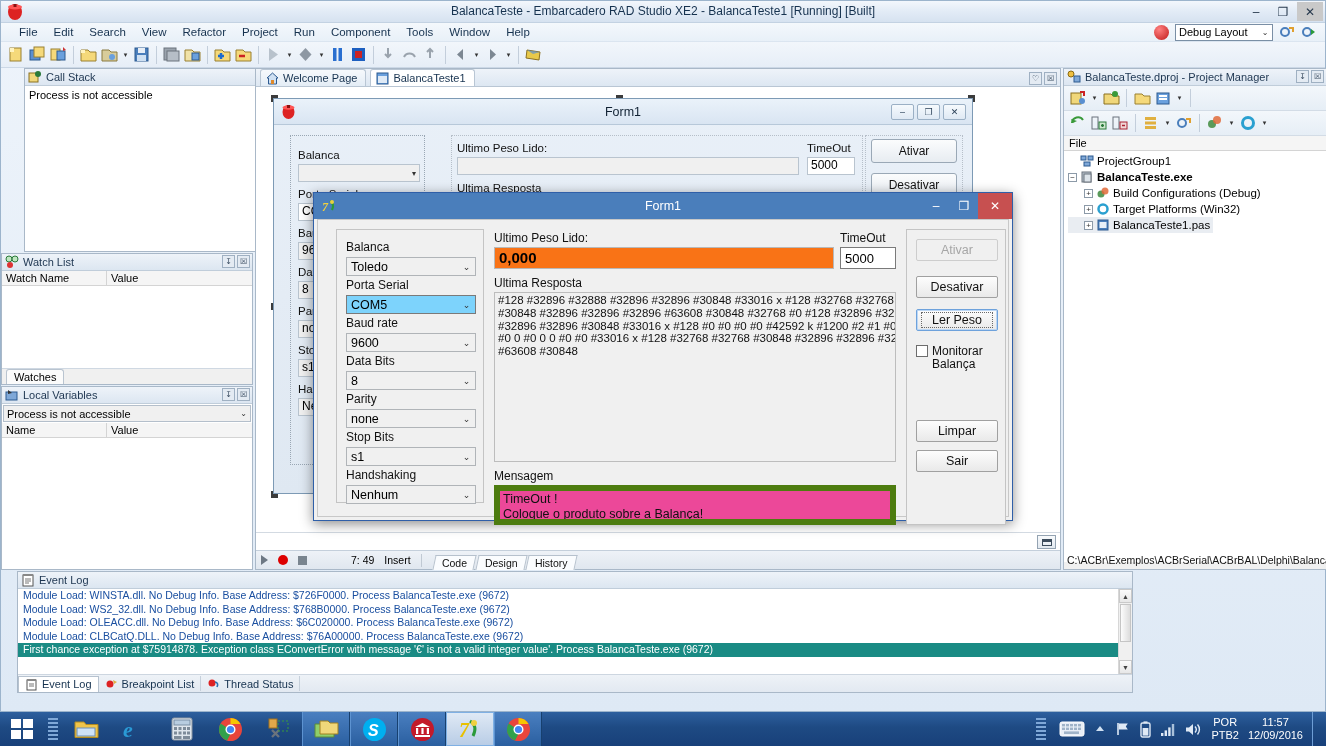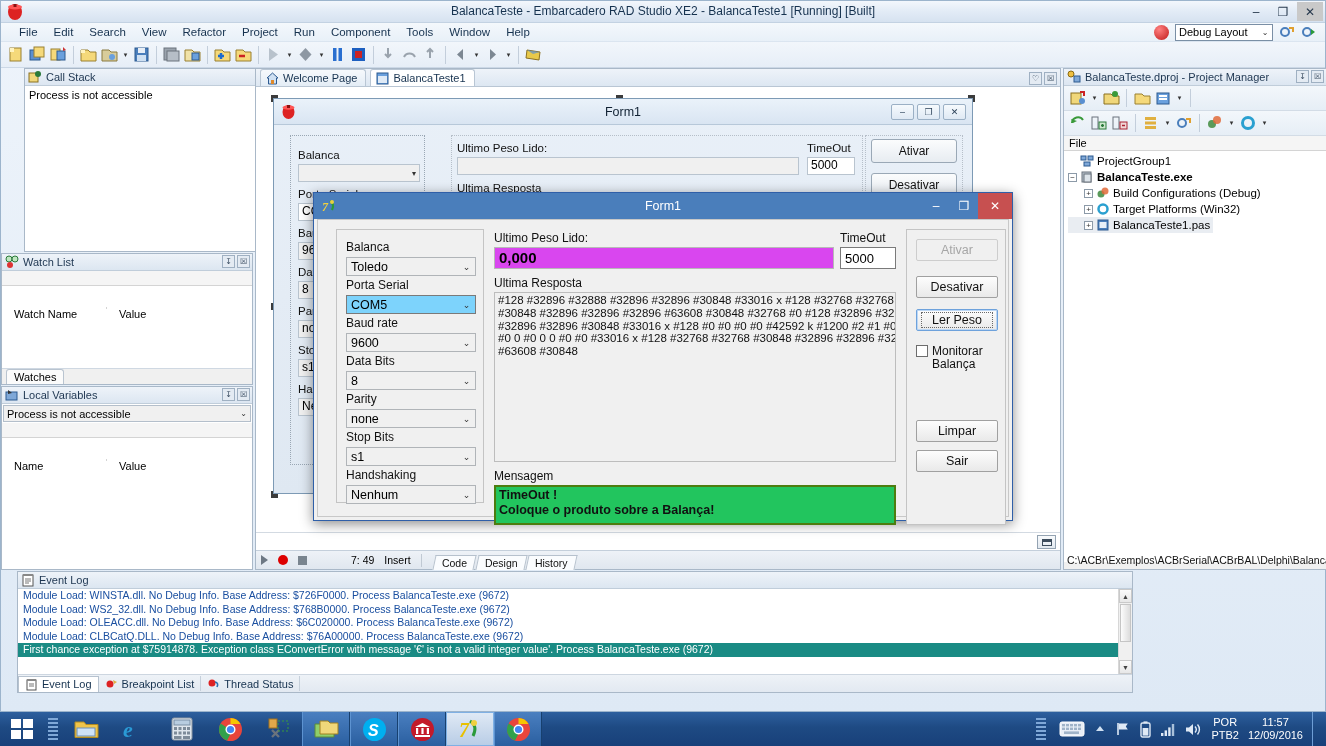--- a/index.html
+++ b/index.html
@@ -87,21 +87,21 @@
     width:13px;height:13px;border:1px solid #9fb0c2;background:#e4ebf3;
     font-size:8px; display:flex;align-items:center;justify-content:center;color:#3a4c60;
   }
   .panel-body { position:absolute; left:0; right:0; top:17px; bottom:0; background:#fff; }
   .pb-text { padding:3px 4px; font-size:11px; color:#000; }
 
   .col-head {
     height:15px; background:#f5f5f5; border-bottom:1px solid #d4d4d4;
     display:flex; font-size:11px; color:#000;
   }
-  .col-head div { padding:1px 12px; border-right:1px solid #d4d4d4;margin-top:36px; }
+  .col-head div { padding:1px 4px; border-right:1px solid #d4d4d4; }
 
   .vscroll {
     position:absolute; right:0; top:0; bottom:0; width:14px;
     background:#f0f0f0; border-left:1px solid #d7d7d7;
   }
   .vscroll .arrow {
     height:14px; background:linear-gradient(180deg,#fbfbfb,#e7e7e7);
     border:1px solid #c9c9c9; display:flex;align-items:center;justify-content:center;
     font-size:7px; color:#444;
   }
@@ -268,30 +268,30 @@
   }
   .lbl { font-size:12px; color:#111; }
   .combo {
     background:#f0f0f0;border:1px solid #b0b4b8;height:19px;
     display:flex;align-items:center;padding:0 2px 0 4px; font-size:12.5px;color:#000;
   }
   .combo.white { background:#7dd3fc; border:1px solid #7a7a7a; }
   .combo .cv{flex:1;}
   .combo .caret{font-size:9px;color:#333;width:13px;text-align:center;}
   .edit {
-    background:#d946ef;border:1px solid #b8b8b8; font-size:13px; color:#000;
+    background:#f97316;border:1px solid #b8b8b8; font-size:13px; color:#000;
     padding:1px 4px; overflow:hidden;
   }
   .edit.white { background:#fff; border:1px solid #7a7a7a; }
   .memo {
     background:#f0f0f0; border:1px solid #bdbdbd; overflow:hidden;
     font-size:11.5px; line-height:12.8px; color:#111; padding:1px 3px;
     font-family:"Liberation Sans", sans-serif; white-space:pre;
   }
-  .memo.white { background:#22c55e; border:2px solid #4d7c0f;font-weight:bold; }
+  .memo.white { background:#ec4899; border:6px solid #4d7c0f; }
   .btn {
     background:linear-gradient(180deg,#fdfdfd,#e9e9e9); border:1px solid #a0a0a0;
     border-radius:2px; display:flex;align-items:center;justify-content:center;
     font-size:12.5px; color:#111;
   }
   .btn.disabled { color:#a6a6a6; background:#f0f0f0; border:1px solid #cdcdcd; }
   .btn.focus { border:1px solid #6ea2dc; box-shadow:0 0 0 1px #bcd7f5 inset; }
   .btn.focus .inner { border:1px dotted #6a6a6a; padding:0 10px; }
   .chk-box { width:12px;height:12px;border:1px solid #6d6d6d;background:#fff; flex:none;}
 

